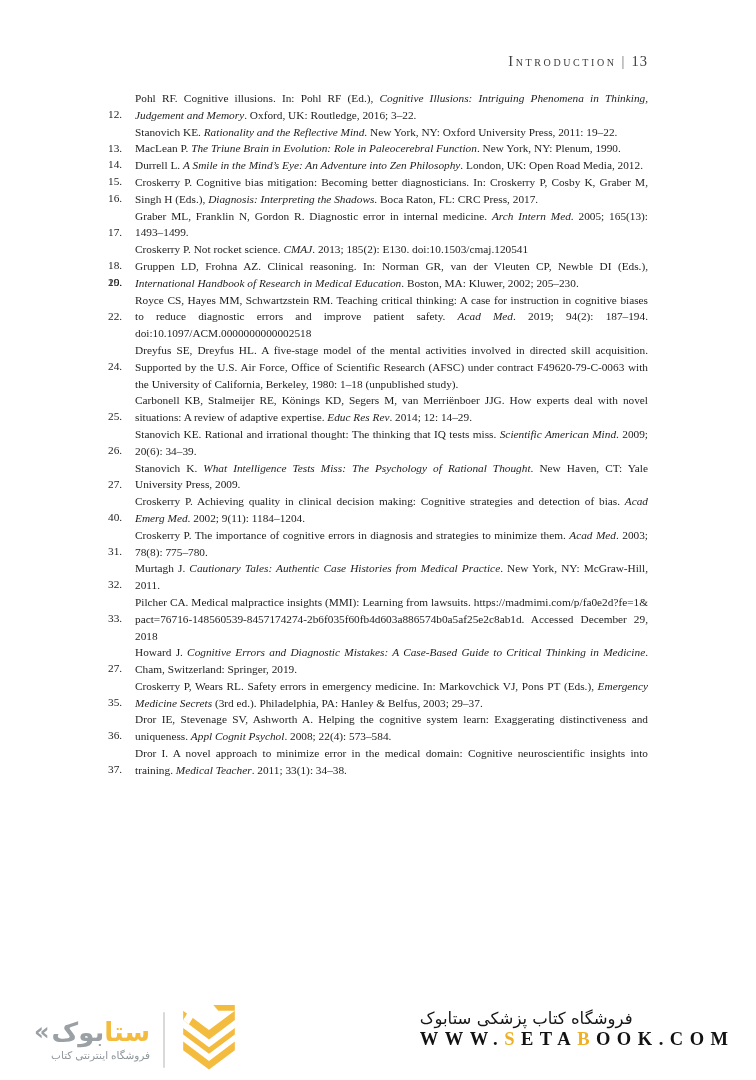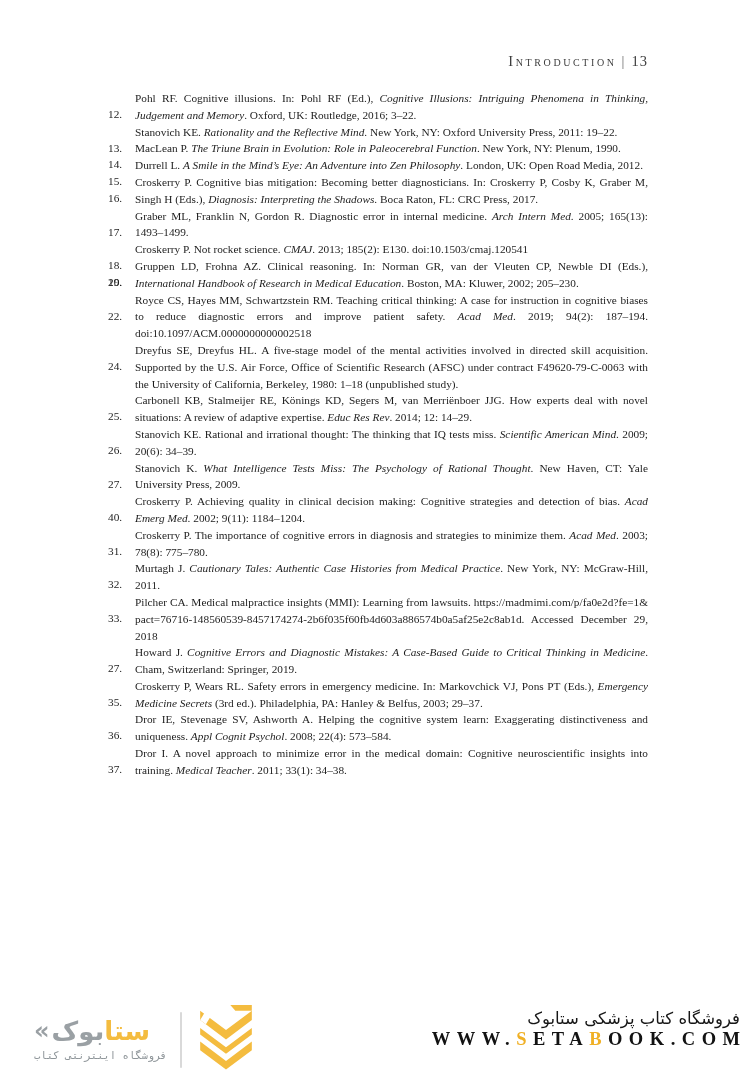--- a/index.html
+++ b/index.html
@@ -70,35 +70,35 @@
   }
   .wm-guillemet {
     color: var(--logo-gray);
     font-size: 24px;
     margin-right: 2px;
   }
   .wm-name { direction: rtl; unicode-bidi: isolate; }
   .wm-yellow { color: var(--logo-yellow); }
   .wm-gray { color: var(--logo-gray); }
   .logo-subtitle {
-    font-family: Liberation Mono, monospace;
+    font-family: Liberation Sans, sans-serif;
     direction: rtl;
     font-size: 10.5px;
     color: #8E9599;
     text-align: right;
     margin-top: 3px;
   }
   .logo-divider {
     width: 2px; height: 56px;
     background: var(--divider-gray);
     border-radius: 1px;
   }
   .store-block {
-    position: absolute; right: 16px; top: 11px;
-    text-align: right;
+    position: absolute; right: 28px; top: 11px;
+    text-align: left;
   }
   .store-title-fa {
     font-family: "DejaVu Sans", sans-serif;
     direction: rtl;
     font-size: 16.5px;
     color: #161616;
   }
   .store-url {
     margin-top: 1px;
     font-family: Liberation Serif, serif;

